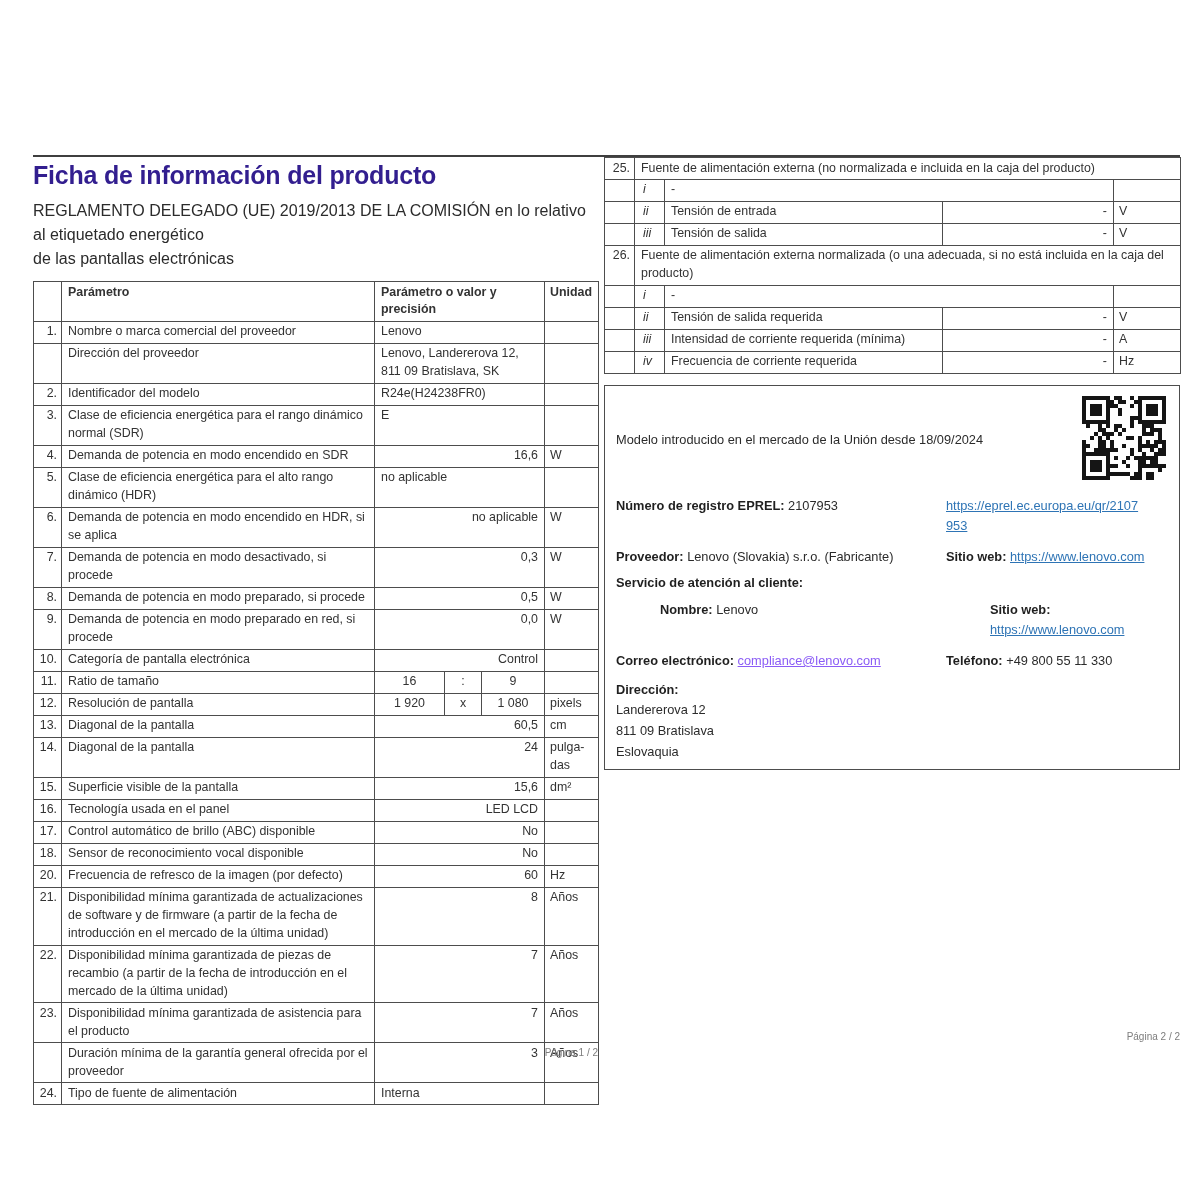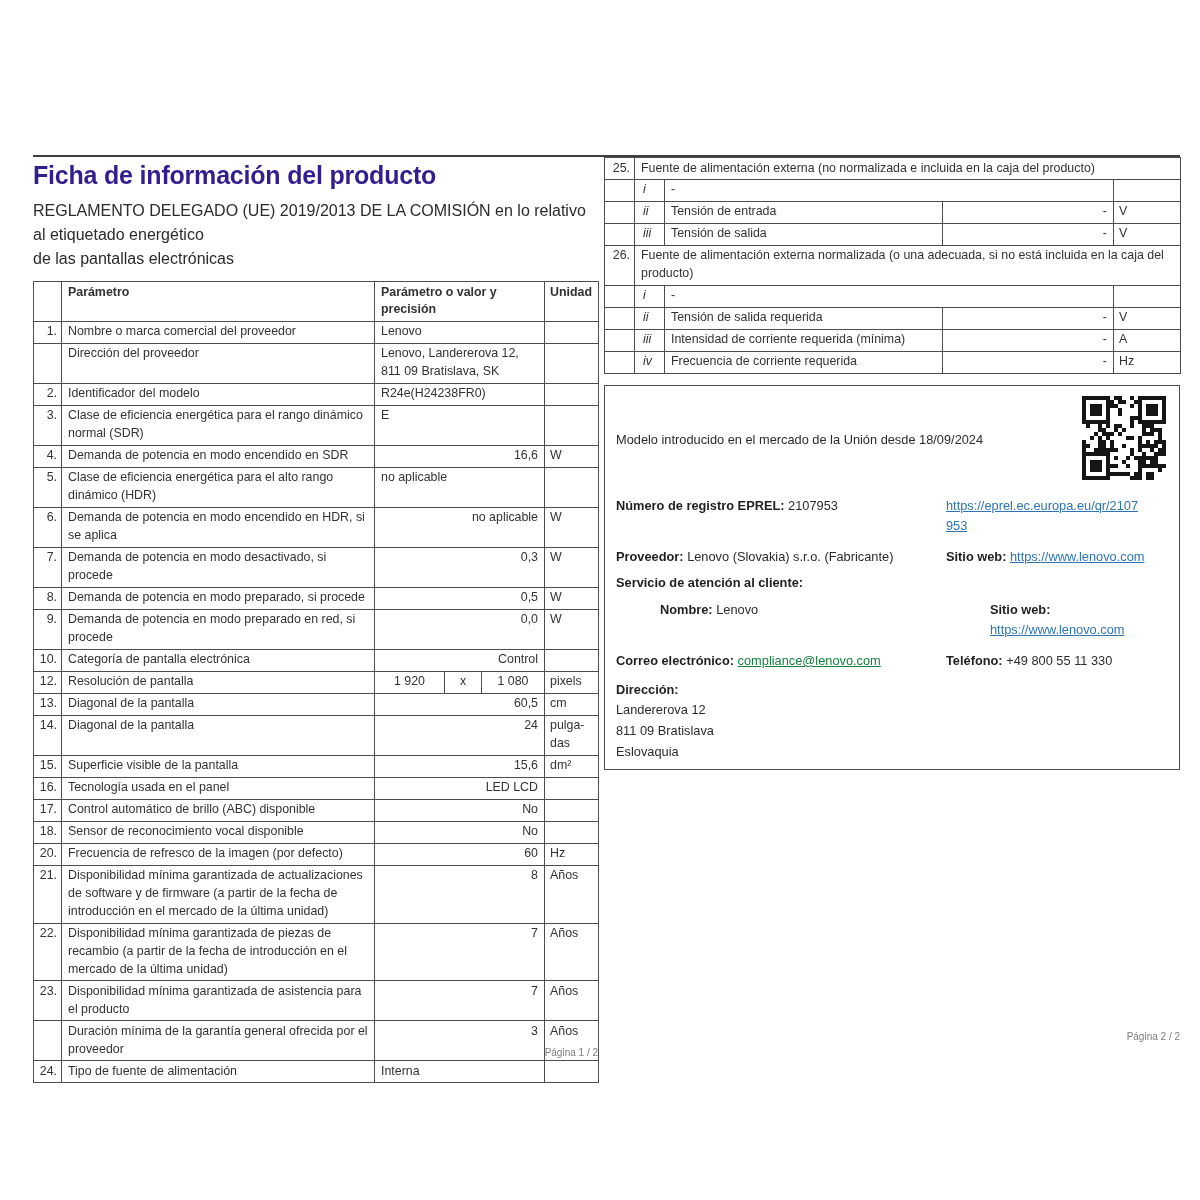--- a/index.html
+++ b/index.html
@@ -119,20 +119,28 @@
       <tr>
             <td class="num">9.</td>
             <td>Demanda de potencia en modo preparado en red, si procede</td>
             <td class="ar" colspan="3">0,0</td>
             <td class="unit">W</td>
           </tr>
       <tr>
             <td class="num">10.</td>
             <td>Categoría de pantalla electrónica</td>
             <td class="ar" colspan="3">Control</td>
+            <td class="unit"></td>
+          </tr>
+      <tr>
+            <td class="num">11.</td>
+            <td>Ratio de tamaño</td>
+            <td class="ac">16</td>
+            <td class="ac">:</td>
+            <td class="ac">9</td>
             <td class="unit"></td>
           </tr>
       <tr>
             <td class="num">12.</td>
             <td>Resolución de pantalla</td>
             <td class="ac">1 920</td>
             <td class="ac">x</td>
             <td class="ac">1 080</td>
             <td class="unit">pixels</td>
           </tr>
@@ -430,21 +438,21 @@
         <div class="ib-right"><span class="lbl">Sitio web:</span> <a href="#" class="lnk" style="color: rgb(46, 116, 181);">https://www.lenovo.com</a></div>
       </div>
       <div class="ib-row" style="margin-top:7px;">
         <div class="lbl">Servicio de atención al cliente:</div>
       </div>
       <div class="ib-row" style="margin-top:7px;padding-left:44px;">
         <div class="ib-left"><span class="lbl">Nombre:</span> <span>Lenovo</span></div>
         <div class="ib-right"><span class="lbl">Sitio web:</span> <a href="#" class="lnk" style="color: rgb(46, 116, 181);">https://www.lenovo.com</a></div>
       </div>
       <div class="ib-row">
-        <div class="ib-left"><span class="lbl">Correo electrónico:</span> <a href="#" class="lnk" style="color: #15803d;">compliance@lenovo.com</a></div>
+        <div class="ib-left"><span class="lbl">Correo electrónico:</span> <a href="#" class="lnk" style="color: #8b5cf6;">compliance@lenovo.com</a></div>
         <div class="ib-right"><span class="lbl">Teléfono:</span> <span>+49 800 55 11 330</span></div>
       </div>
       <div class="ib-row" style="margin-top:9px;">
         <div>
           <div class="lbl">Dirección:</div>
           <div class="addr">Landererova 12</div>
           <div class="addr">811 09 Bratislava</div>
           <div class="addr">Eslovaquia</div>
         </div>
       </div>

